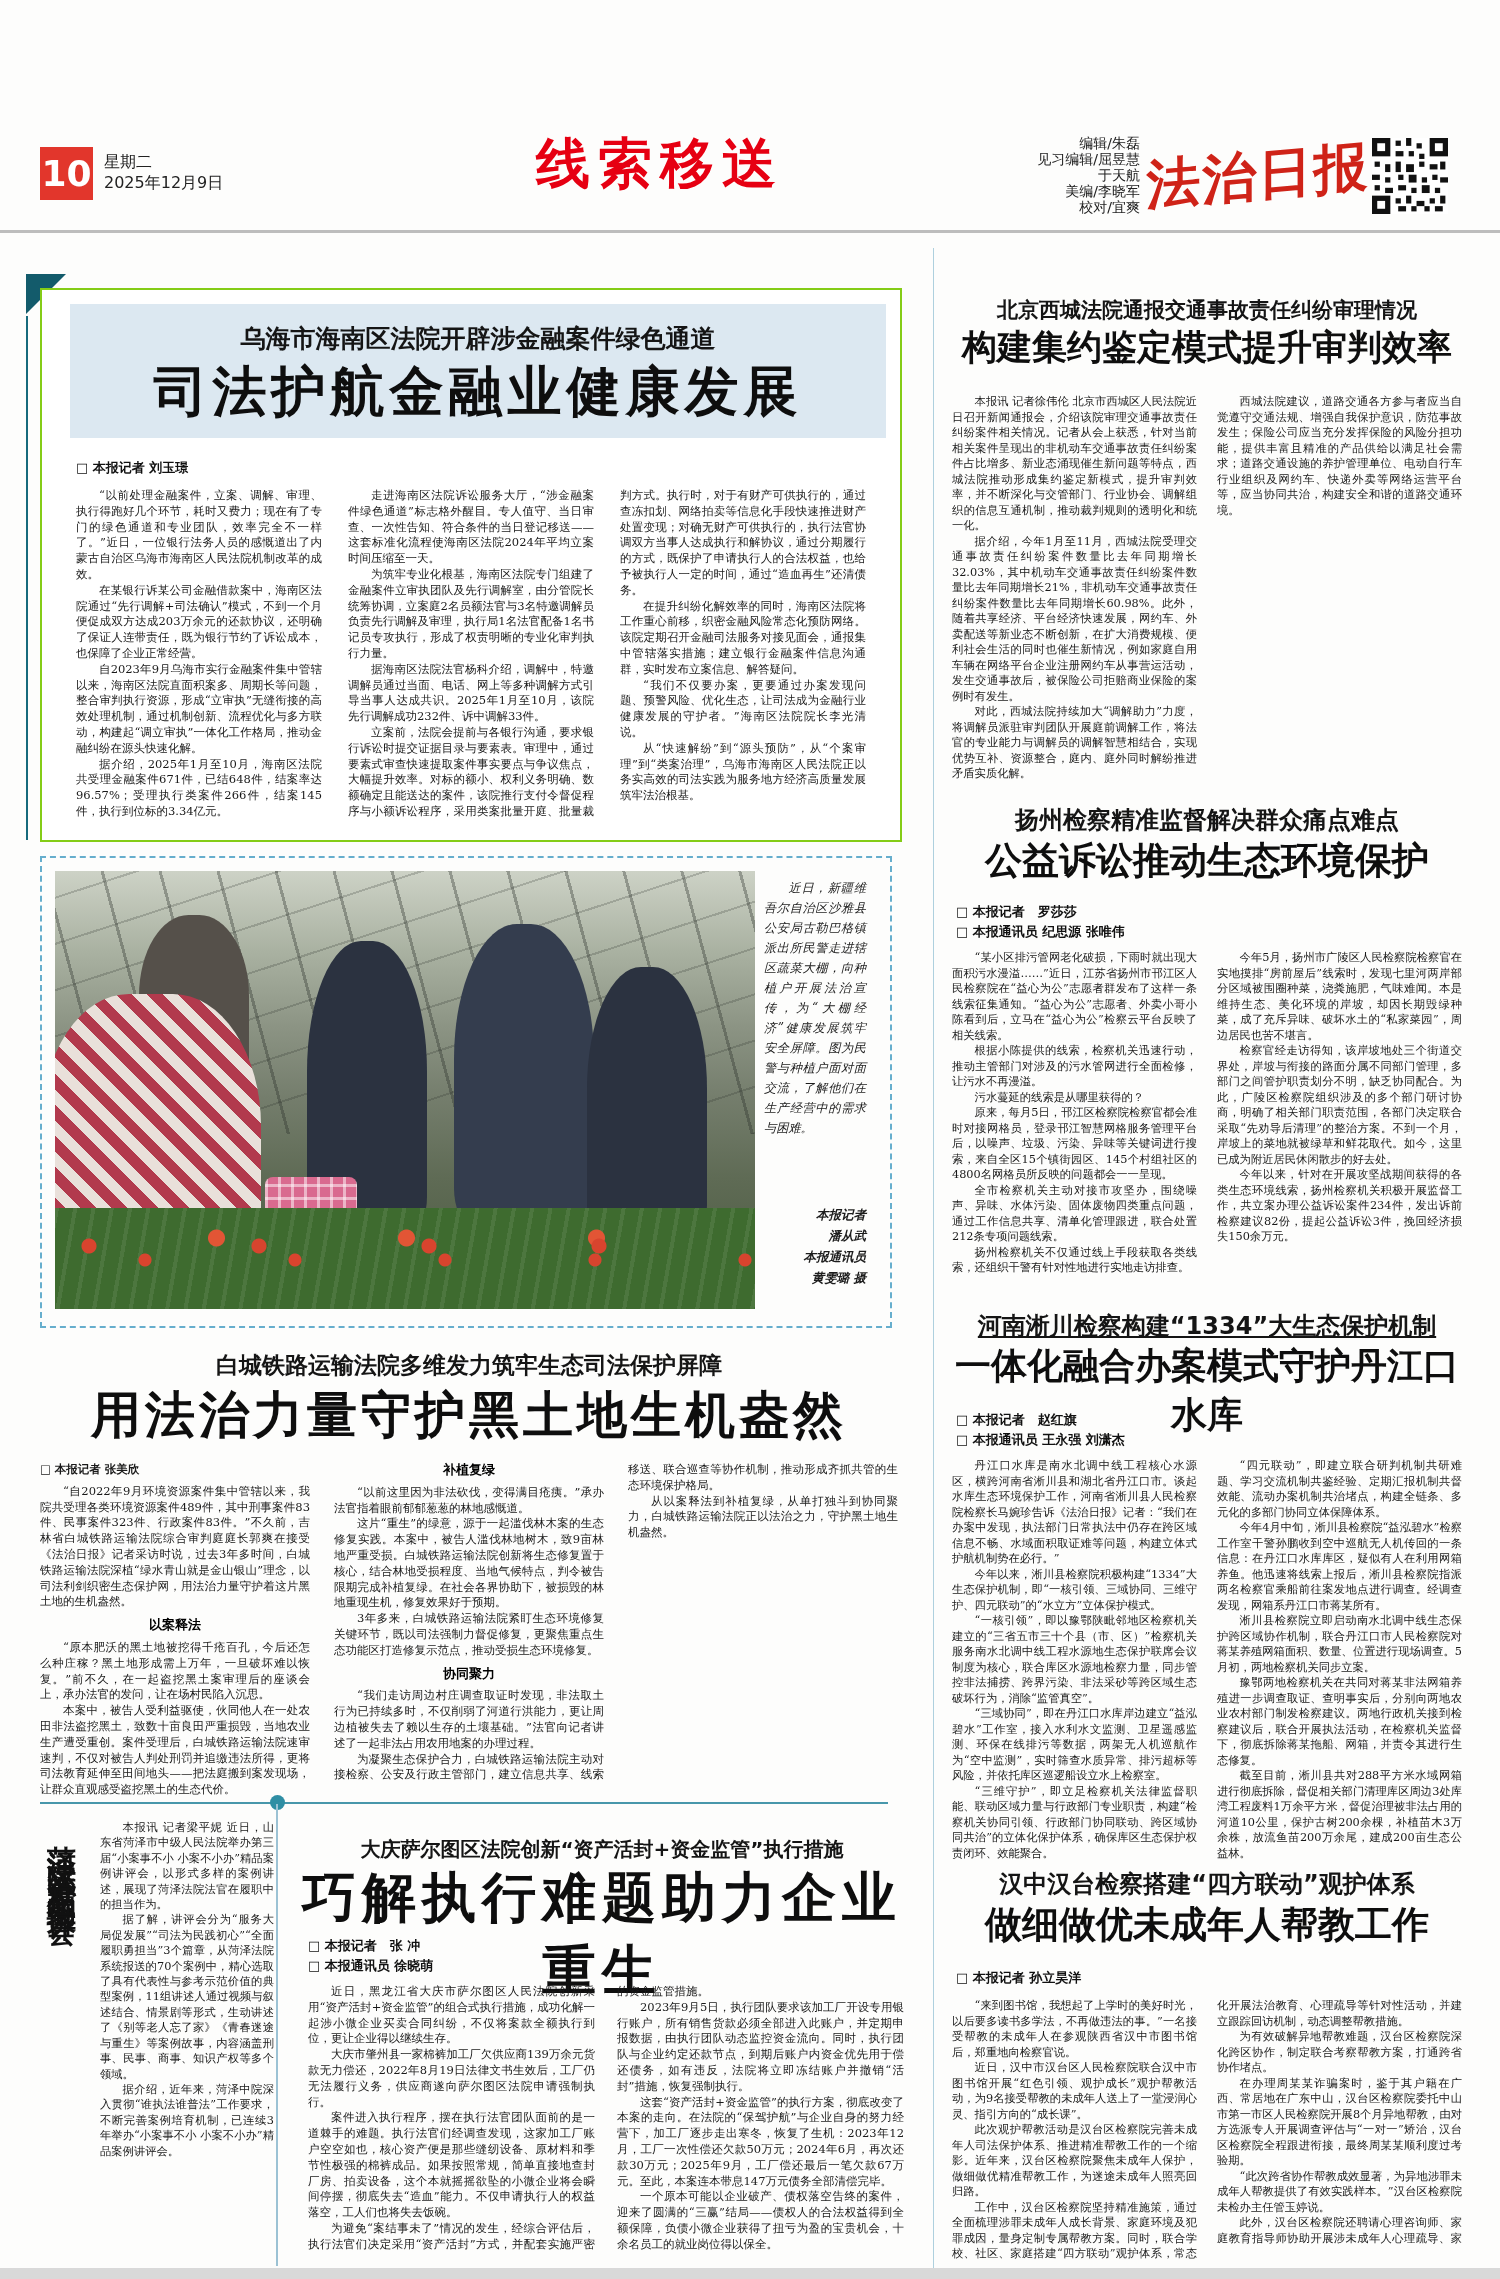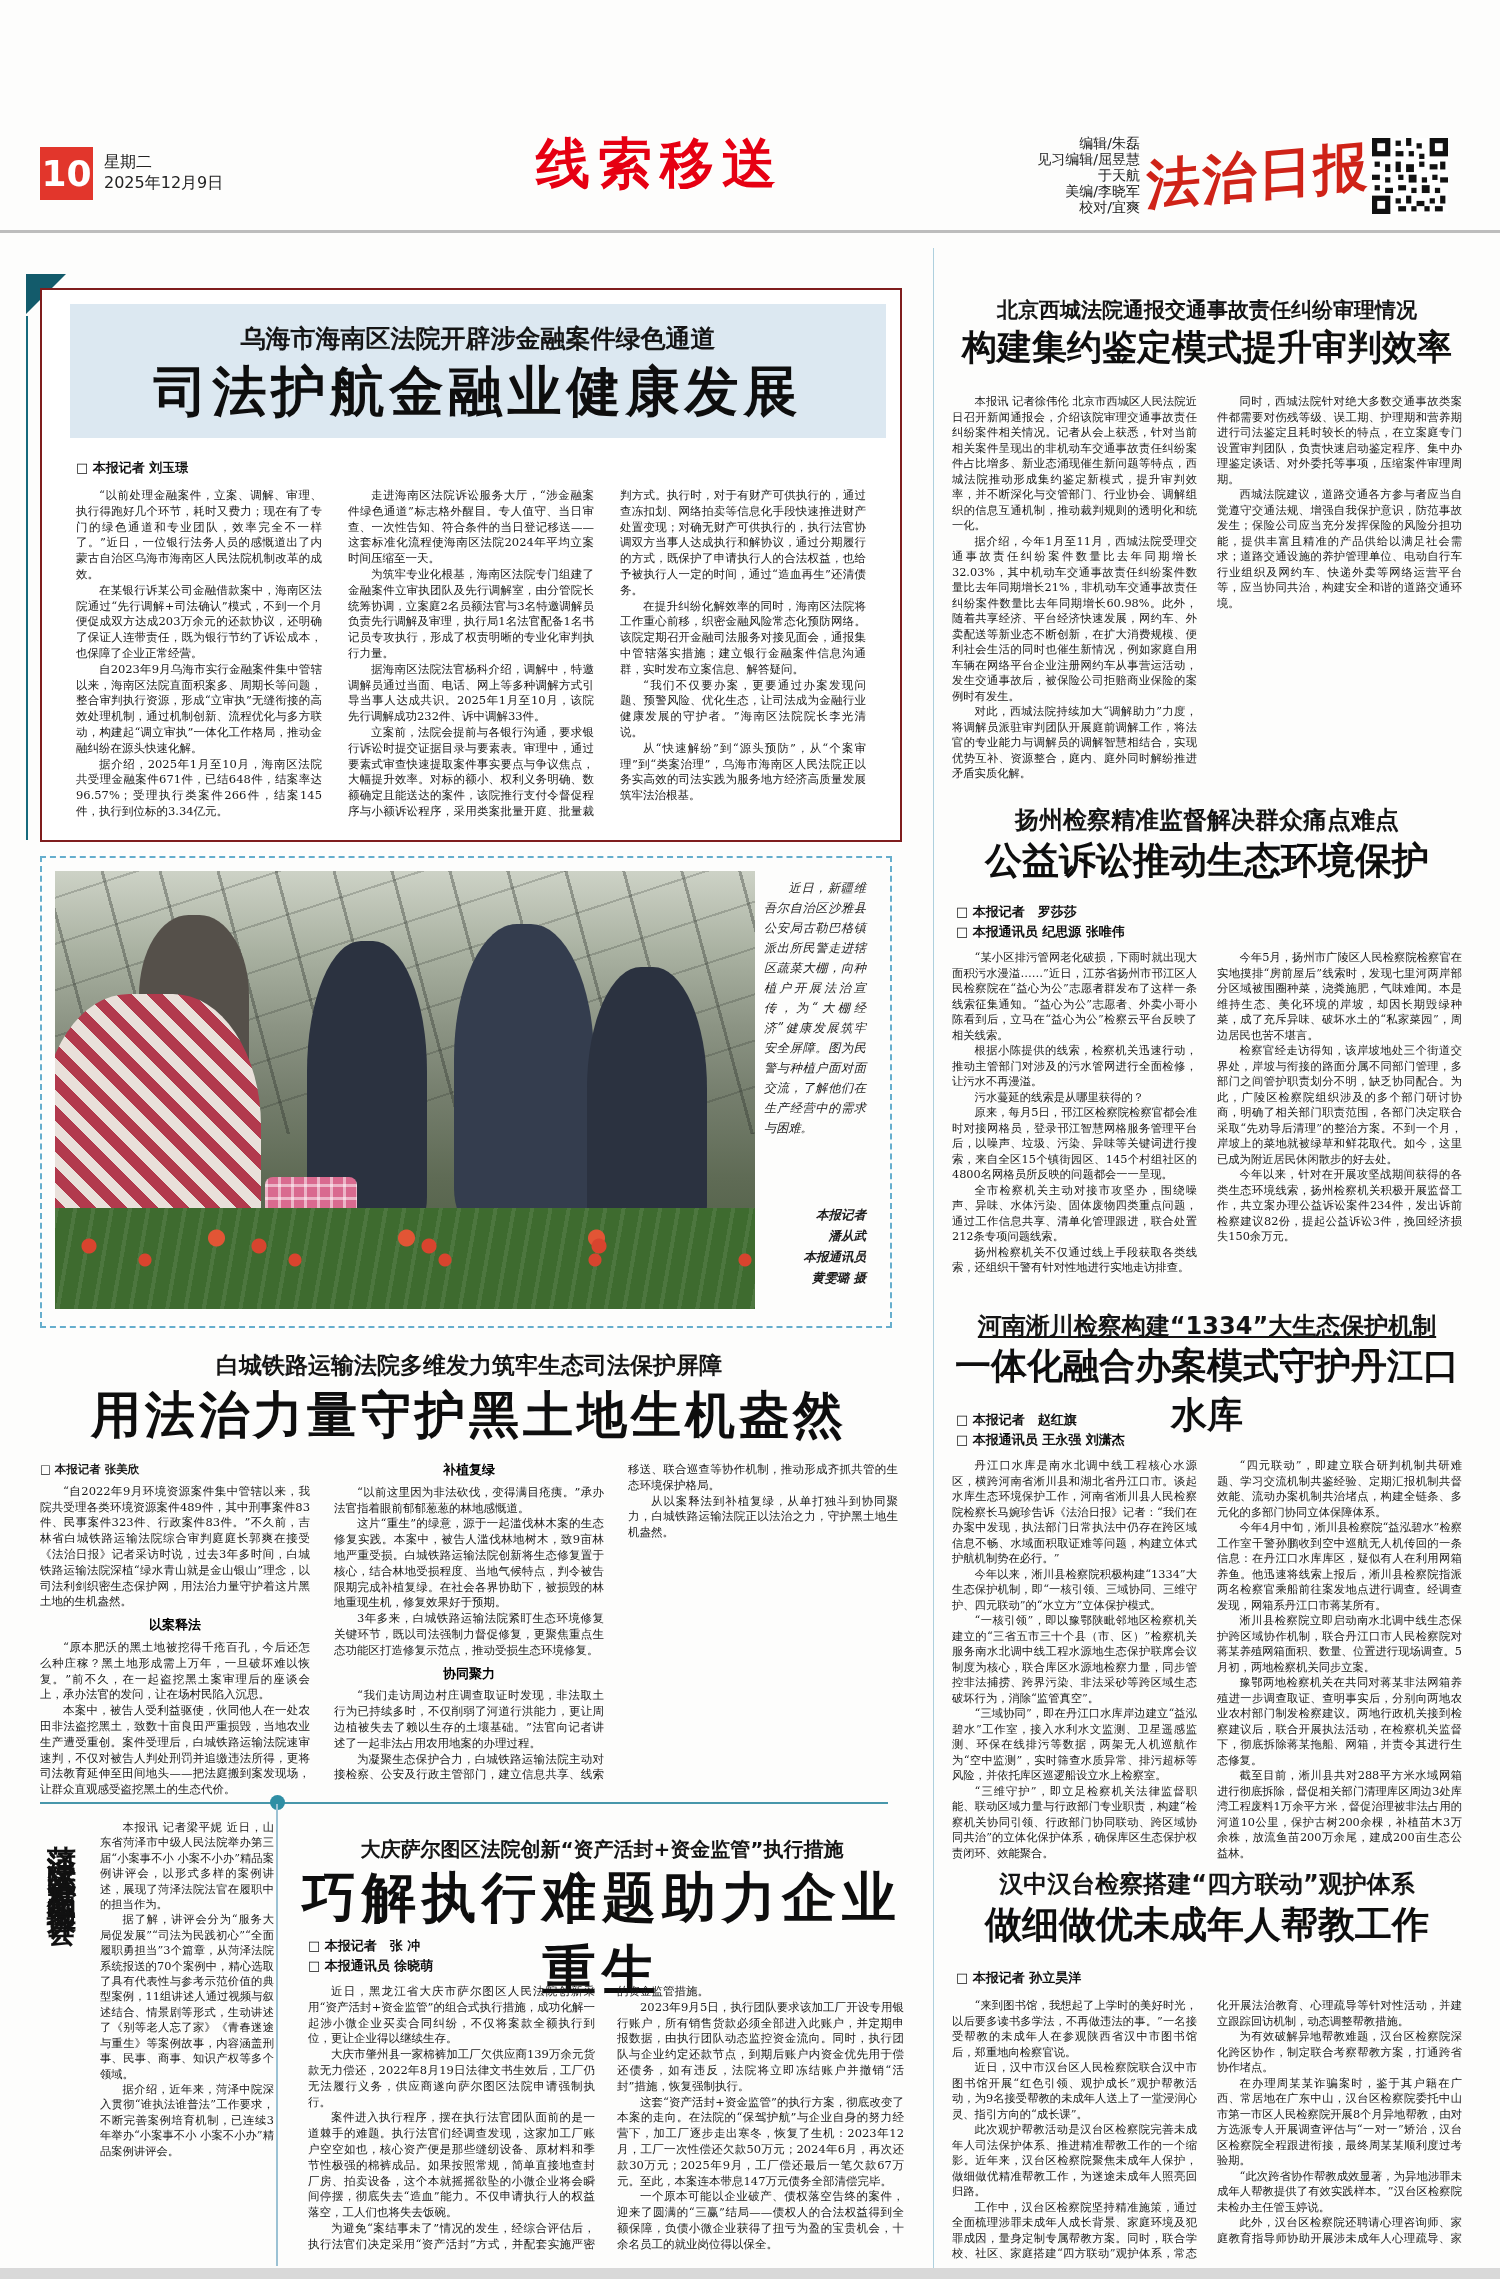--- a/index.html
+++ b/index.html
@@ -26,21 +26,21 @@
   .bylines{position:absolute;font-size:13px;font-weight:700;line-height:20px;color:#111;}
   .body-cols{position:absolute;column-gap:22px;column-fill:auto;overflow:hidden;
              text-align:justify;font-size:11.5px;line-height:15.8px;color:#191919;
              font-family:"DejaVu Serif",serif;}
   .body-cols p{margin:0;text-indent:2em;}
   .body-cols h4{margin:7px 0;font-size:13px;text-align:center;text-indent:0;color:#000;
                 font-family:"DejaVu Sans",sans-serif;}
   .byline-inline{font-weight:700;text-indent:0 !important;margin-bottom:6px !important;
                 font-family:"DejaVu Sans",sans-serif;}
   
-  #wuhai-box{position:absolute;left:40px;top:288px;width:858px;height:550px;border:2px solid #7f1d1d;background:#fff;}
+  #wuhai-box{position:absolute;left:40px;top:288px;width:858px;height:550px;border:2px solid #84cc16;background:#fff;}
   #wuhai-fold{position:absolute;left:26px;top:274px;width:0;height:0;
               border-top:40px solid #135b6b;border-right:40px solid transparent;}
   #wuhai-vline{position:absolute;left:26px;top:316px;width:2px;height:524px;background:#176a7c;}
   #wuhai-band{position:absolute;left:28px;top:14px;right:14px;height:134px;background:#dce8f1;}
   #wuhai-kicker{left:0;right:0;top:18px;font-size:25px;}
   #wuhai-headline{left:0;right:0;top:52px;font-size:54px;font-weight:900;letter-spacing:5px;}
   #wuhai-byline{left:34px;top:168px;}
   #wuhai-body{left:34px;top:198px;width:790px;height:334px;column-count:3;column-gap:26px;}
   
   #photo-box{position:absolute;left:40px;top:856px;width:848px;height:468px;border:2px dashed #66aecd;}
@@ -258,21 +258,20 @@
       <p>这套“资产活封+资金监管”的执行方案，彻底改变了本案的走向。在法院的“保驾护航”与企业自身的努力经营下，加工厂逐步走出寒冬，恢复了生机：2023年12月，工厂一次性偿还欠款50万元；2024年6月，再次还款30万元；2025年9月，工厂偿还最后一笔欠款67万元。至此，本案连本带息147万元债务全部清偿完毕。</p>
       <p>一个原本可能以企业破产、债权落空告终的案件，迎来了圆满的“三赢”结局——债权人的合法权益得到全额保障，负债小微企业获得了扭亏为盈的宝贵机会，十余名员工的就业岗位得以保全。</p>
     </div>
 
   <div id="xicheng-kicker" class="kicker r-kicker">北京西城法院通报交通事故责任纠纷审理情况</div>
   <div id="xicheng-headline" class="headline r-headline">构建集约鉴定模式提升审判效率</div>
   <div id="xicheng-body" class="body-cols r-body">
       <p>本报讯 记者徐伟伦 北京市西城区人民法院近日召开新闻通报会，介绍该院审理交通事故责任纠纷案件相关情况。记者从会上获悉，针对当前相关案件呈现出的非机动车交通事故责任纠纷案件占比增多、新业态涌现催生新问题等特点，西城法院推动形成集约鉴定新模式，提升审判效率，并不断深化与交管部门、行业协会、调解组织的信息互通机制，推动裁判规则的透明化和统一化。</p>
       <p>据介绍，今年1月至11月，西城法院受理交通事故责任纠纷案件数量比去年同期增长32.03%，其中机动车交通事故责任纠纷案件数量比去年同期增长21%，非机动车交通事故责任纠纷案件数量比去年同期增长60.98%。此外，随着共享经济、平台经济快速发展，网约车、外卖配送等新业态不断创新，在扩大消费规模、便利社会生活的同时也催生新情况，例如家庭自用车辆在网络平台企业注册网约车从事营运活动，发生交通事故后，被保险公司拒赔商业保险的案例时有发生。</p>
       <p>对此，西城法院持续加大“调解助力”力度，将调解员派驻审判团队开展庭前调解工作，将法官的专业能力与调解员的调解智慧相结合，实现优势互补、资源整合，庭内、庭外同时解纷推进矛盾实质化解。</p>
-      <p>同时，西城法院针对绝大多数交通事故类案件都需要对伤残等级、误工期、护理期和营养期进行司法鉴定且耗时较长的特点，在立案庭专门设置审判团队，负责快速启动鉴定程序、集中办理鉴定谈话、对外委托等事项，压缩案件审理周期。</p>
       <p>西城法院建议，道路交通各方参与者应当自觉遵守交通法规、增强自我保护意识，防范事故发生；保险公司应当充分发挥保险的风险分担功能，提供丰富且精准的产品供给以满足社会需求；道路交通设施的养护管理单位、电动自行车行业组织及网约车、快递外卖等网络运营平台等，应当协同共治，构建安全和谐的道路交通环境。</p>
     </div>
 
   <div id="yangzhou-kicker" class="kicker r-kicker">扬州检察精准监督解决群众痛点难点</div>
   <div id="yangzhou-headline" class="headline r-headline">公益诉讼推动生态环境保护</div>
   <div id="yangzhou-bylines" class="bylines r-bylines">
       <div>□ 本报记者　罗莎莎</div>
       <div>□ 本报通讯员 纪思源 张唯伟</div>
     </div>
   <div id="yangzhou-body" class="body-cols r-body">

